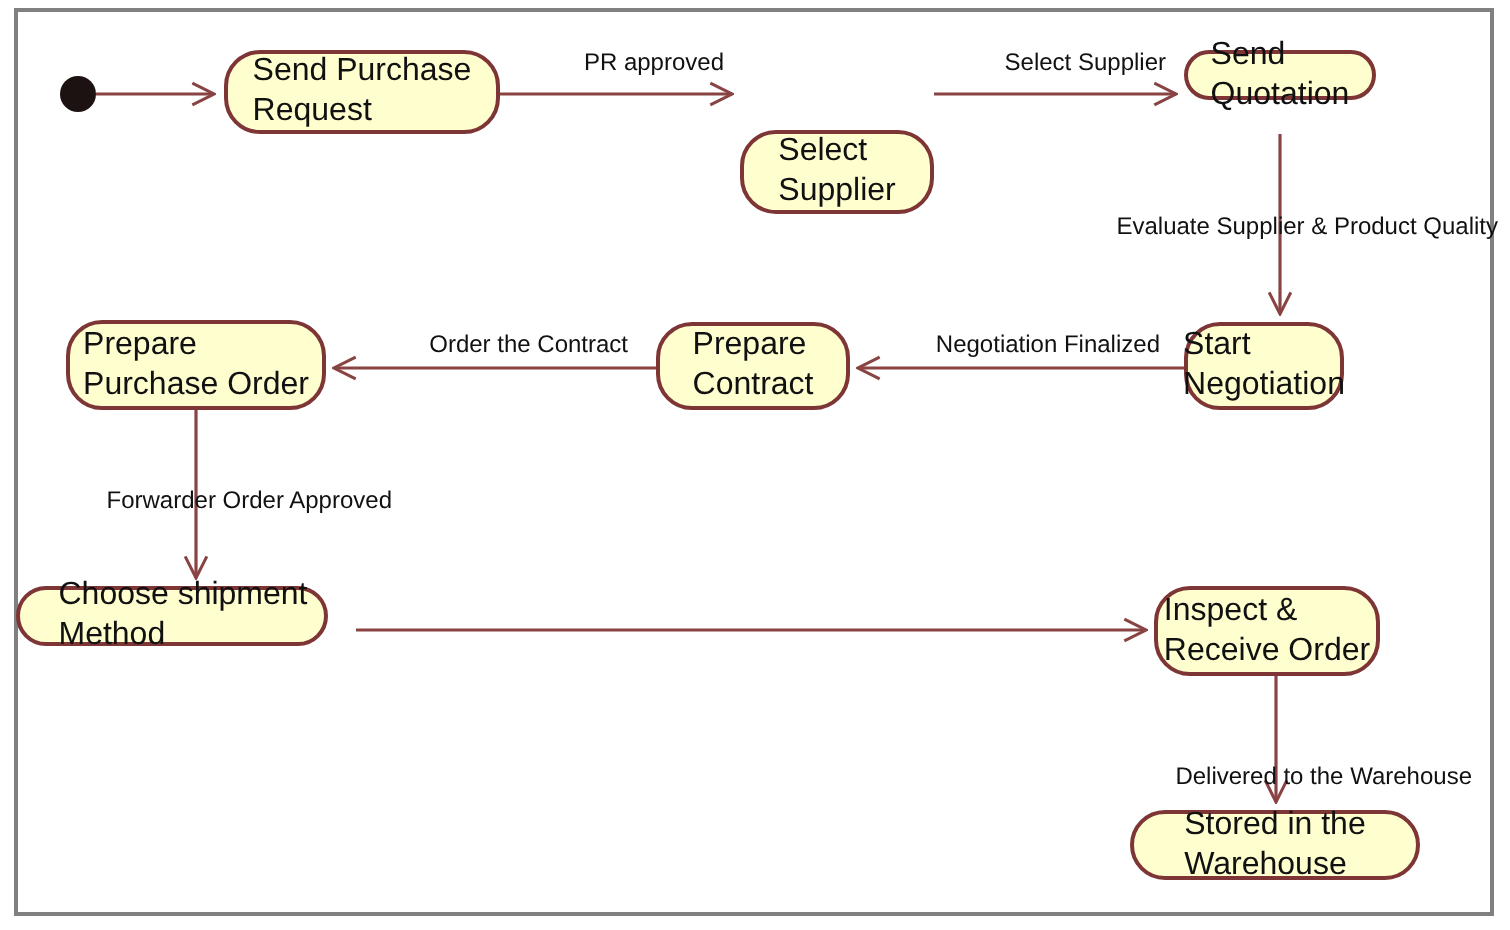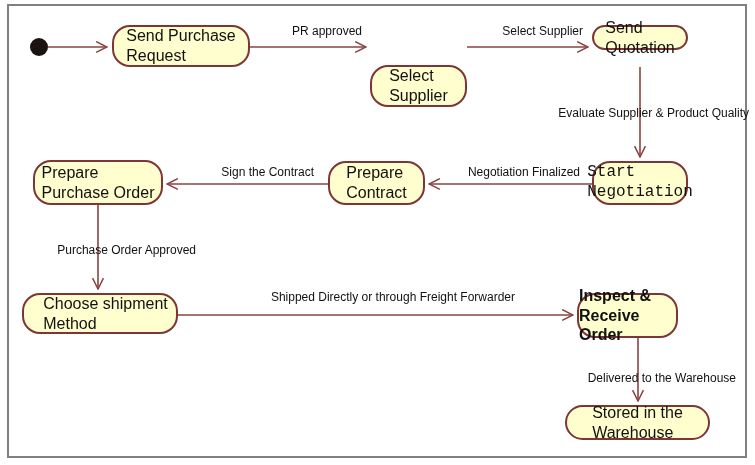--- a/index.html
+++ b/index.html
@@ -60,46 +60,45 @@
 
   <div class="node" style="left:112px;top:25px;width:138px;height:42px;">Send Purchase
 Request</div>
 
   <div class="node" style="left:370px;top:25px;width:97px;height:42px;margin-top:40px;">Select
 Supplier</div>
 
   <div class="node" style="left:592px;top:25px;width:96px;height:25px;">Send
 Quotation</div>
 
-  <div class="node" style="left:592px;top:161px;width:96px;height:44px;font-family:Liberation Mono, monospace;">Start
+  <div class="node" style="left:592px;top:161px;width:80px;height:44px;">Start
 Negotiation</div>
 
   <div class="node" style="left:328px;top:161px;width:97px;height:44px;">Prepare
 Contract</div>
 
   <div class="node" style="left:33px;top:160px;width:130px;height:45px;">Prepare
 Purchase Order</div>
 
-  <div class="node" style="left:22px;top:293px;width:156px;height:41px;padding-left:11px;">Choose shipment
+  <div class="node" style="left:8px;top:293px;width:156px;height:30px;padding-left:11px;">Choose shipment
 Method</div>
 
-  <div class="node" style="left:577px;top:293px;width:101px;height:45px;font-weight:bold;">Inspect &amp;
+  <div class="node" style="left:577px;top:293px;width:113px;height:45px;">Inspect &amp;
 Receive Order</div>
 
   <div class="node" style="left:565px;top:405px;width:145px;height:35px;">Stored in the
 Warehouse</div>
 
   <div class="elabel" style="left:262px;top:25px;width:100px;">PR approved</div>
 
   <div class="elabel" style="left:483px;top:25px;width:100px;">Select Supplier</div>
 
   <div class="elabel" style="left:452px;top:166px;width:128px;">Negotiation Finalized</div>
 
   <div class="elabel" style="left:533px;top:107px;width:216px;">Evaluate Supplier &amp; Product Quality</div>
 
-  <div class="elabel" style="left:202px;top:166px;width:112px;">Sign the Contract</div>
+  <div class="elabel" style="left:202px;top:166px;width:112px;">Order the Contract</div>
 
-  <div class="elabel" style="left:38px;top:244px;width:158px;">Purchase Order Approved</div>
+  <div class="elabel" style="left:38px;top:244px;width:158px;">Forwarder Order Approved</div>
 
-  <div class="elabel" style="left:243px;top:291px;width:272px;">Shipped Directly or through Freight Forwarder</div>
 
-  <div class="elabel" style="left:568px;top:372px;width:168px;">Delivered to the Warehouse</div>
+  <div class="elabel" style="left:568px;top:382px;width:168px;">Delivered to the Warehouse</div>
 </div>
 
 </body></html>

